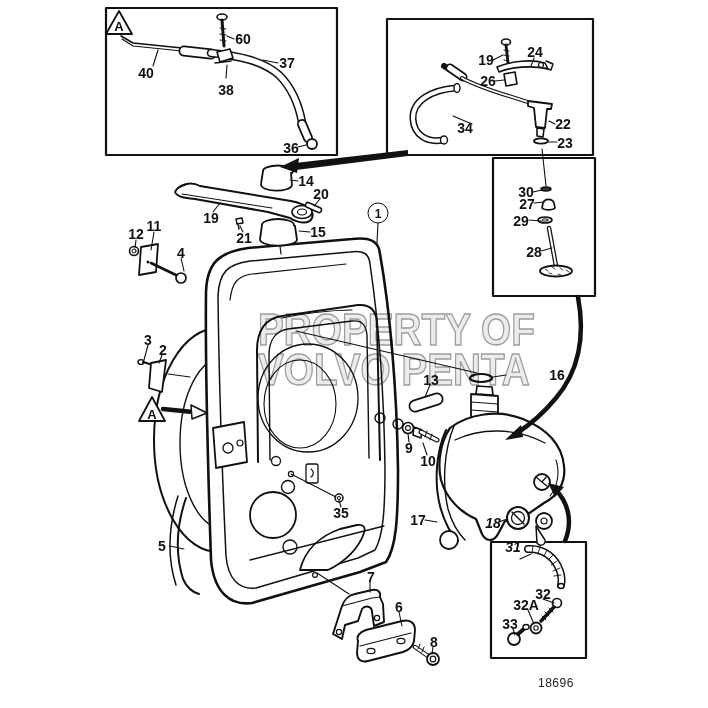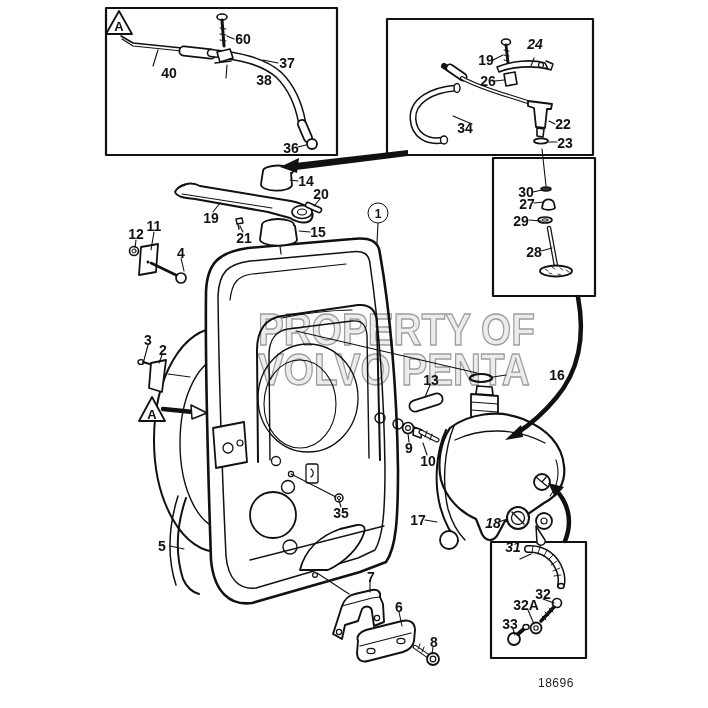--- a/index.html
+++ b/index.html
@@ -271,25 +271,25 @@
 
 <div class="watermark">
   <span class="wm-line">PROPERTY OF</span>
   <span class="wm-line">VOLVO PENTA</span>
 </div>
 
 <div class="callout-layer">
       <div class="part-label marker" style="left: 119px; top: 26px;">A</div>
       <div class="part-label" style="left: 243px; top: 39px;">60</div>
       <div class="part-label" style="left: 287px; top: 63px;">37</div>
-      <div class="part-label" style="left: 169px; top: 73px;">40</div>
-      <div class="part-label" style="left: 226px; top: 80px; margin-left: 38px;">38</div>
+      <div class="part-label" style="left: 146px; top: 73px;">40</div>
+      <div class="part-label" style="left: 226px; top: 90px;">38</div>
       <div class="part-label" style="left: 291px; top: 148px;">36</div>
       <div class="part-label" style="left: 486px; top: 60px;">19</div>
-      <div class="part-label" style="left: 535px; top: 44px; font-style: italic;">24</div>
+      <div class="part-label" style="left: 535px; top: 52px;">24</div>
       <div class="part-label" style="left: 488px; top: 81px;">26</div>
       <div class="part-label" style="left: 563px; top: 124px;">22</div>
       <div class="part-label" style="left: 565px; top: 143px;">23</div>
       <div class="part-label" style="left: 465px; top: 128px;">34</div>
       <div class="part-label" style="left: 526px; top: 192px;">30</div>
       <div class="part-label" style="left: 527px; top: 204px;">27</div>
       <div class="part-label" style="left: 521px; top: 221px;">29</div>
       <div class="part-label" style="left: 534px; top: 252px;">28</div>
       <div class="part-label" style="left: 513px; top: 547px; font-style: italic;">31</div>
       <div class="part-label" style="left: 543px; top: 594px;">32</div>

